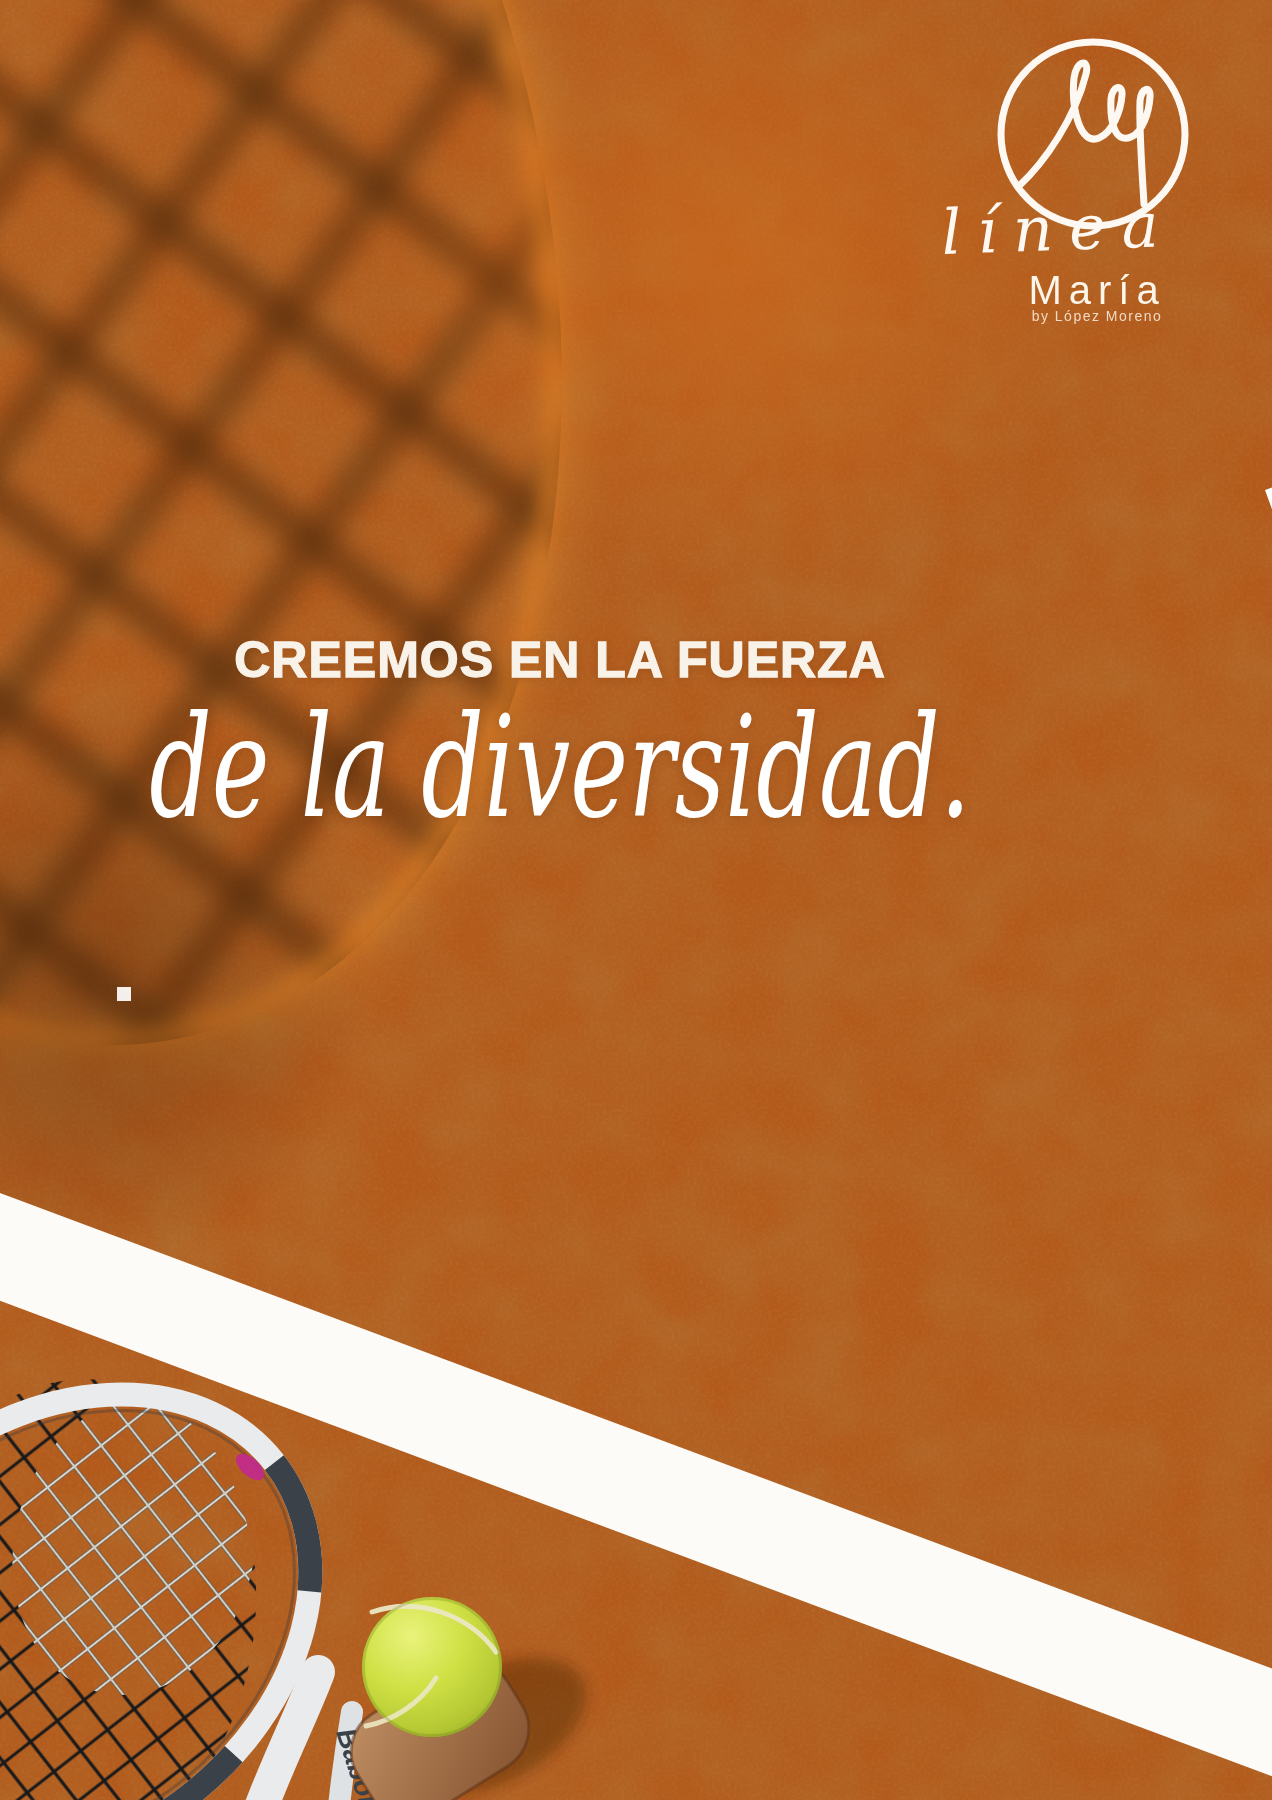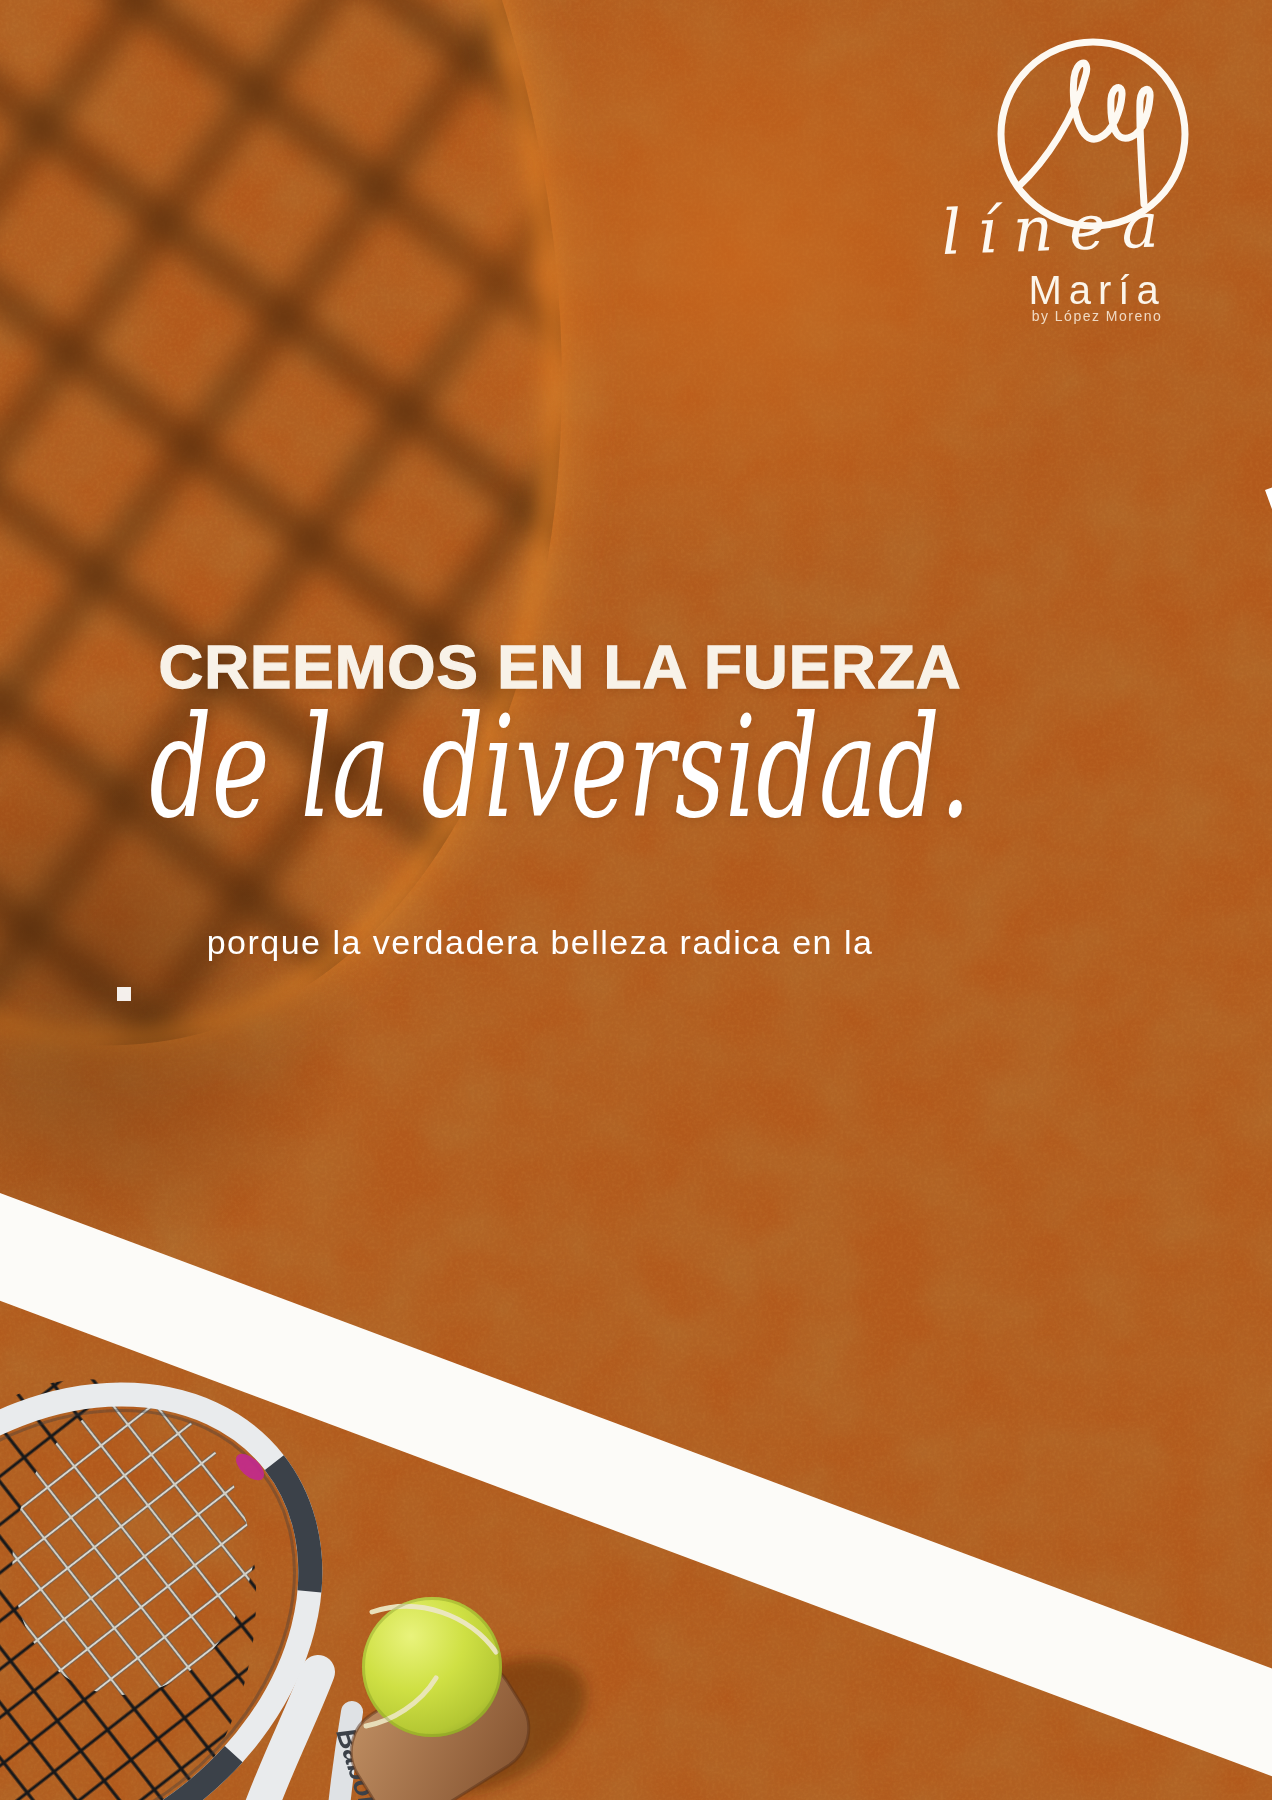--- a/index.html
+++ b/index.html
@@ -36,21 +36,21 @@
   .logo-script{left:908px;top:192px;width:300px;text-align:center;
     font-family:"DejaVu Serif",serif;font-style:italic;
     font-size:62px;letter-spacing:16px;color:#fdf9f2;transform:rotate(-2deg);}
   .logo-name{left:1012px;top:268px;width:170px;text-align:center;
     font-size:40px;letter-spacing:7px;color:#fbf5ea;font-weight:400;}
   .logo-byline{left:1012px;top:308px;width:170px;text-align:center;
     font-size:14px;letter-spacing:1.5px;color:rgba(250,240,224,.85);}
   
   .hero{left:0;top:0;width:1120px;text-align:center;}
   .headline{position:absolute;left:0;top:631px;width:100%;
-    font-size:62px;font-weight:bold;letter-spacing:1px;color:var(--heading,#f8f2e8);
+    font-size:50px;font-weight:bold;letter-spacing:1px;color:var(--heading,#f8f2e8);
     -webkit-text-stroke:1.3px var(--heading,#f8f2e8);
     text-shadow:0 2px 8px rgba(90,40,5,.25);}
   .headline-script{position:absolute;left:0;top:694px;width:100%;
     font-family:"DejaVu Serif",serif;font-style:italic;font-weight:400;
     font-size:115px;color:#ffffff;line-height:1.05;
     transform:scale(.85,1.22);transform-origin:50% 0;
     text-shadow:0 2px 10px rgba(90,40,5,.2);}
   .body-copy{left:20px;top:919px;width:1040px;text-align:center;
     font-size:34px;line-height:47px;letter-spacing:1.5px;color:var(--text,#ffffff);}
   .artifact{left:117px;top:987px;width:14px;height:14px;background:#fff;opacity:.92;}
@@ -106,21 +106,20 @@
   <div class="abs logo-script">línea</div>
   <div class="abs logo-name">María</div>
   <div class="abs logo-byline">by López Moreno</div>
 
   <div class="abs hero">
     <div class="headline">CREEMOS EN LA FUERZA</div>
     <div class="headline-script">de la diversidad.</div>
   </div>
 
   <div class="abs body-copy">
-    <div>porque la verdadera belleza radica en la</div>
   </div>
   <div class="abs artifact"></div>
 
   <svg class="abs" style="left:0;top:1280px;" width="660" height="560" viewBox="0 0 660 560">
     <defs>
       <clipPath id="headClip">
         <ellipse cx="60" cy="350" rx="254" ry="192" transform="rotate(-38 60 350)"></ellipse>
       </clipPath>
       <clipPath id="hiClip">
         <ellipse cx="170" cy="330" rx="150" ry="120" transform="rotate(-38 170 330)"></ellipse>

